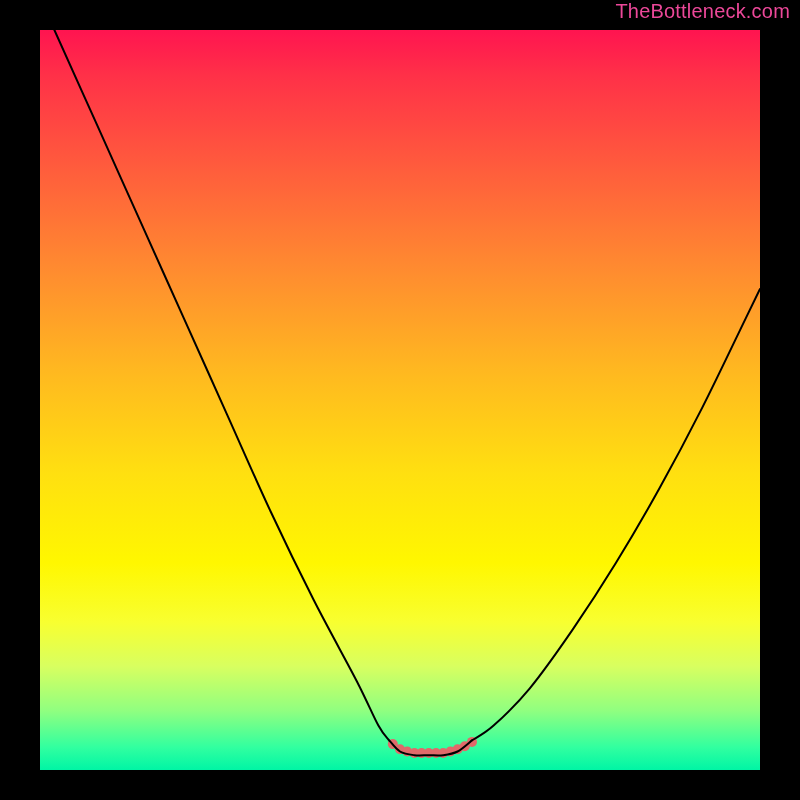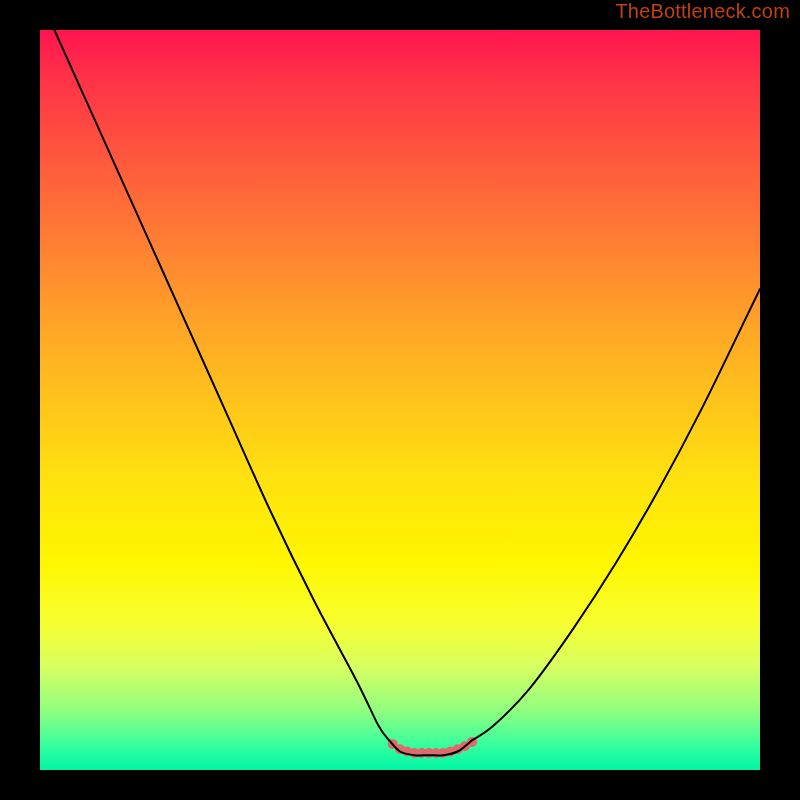--- a/index.html
+++ b/index.html
@@ -36,21 +36,21 @@
     inset: 0;
     width: 100%;
     height: 100%;
   }
   .attribution {
     position: absolute;
     top: 0;
     right: 10px;
     font-family: Arial, Helvetica, sans-serif;
     font-size: 20px;
-    color: #c2410c;
+    color: #ec4899;
     font-weight: 400;
     letter-spacing: 0.2px;
   }
 </style>
 </head>
 <body>
 
 <div class="frame">
   <div class="attribution">TheBottleneck.com</div>
 

